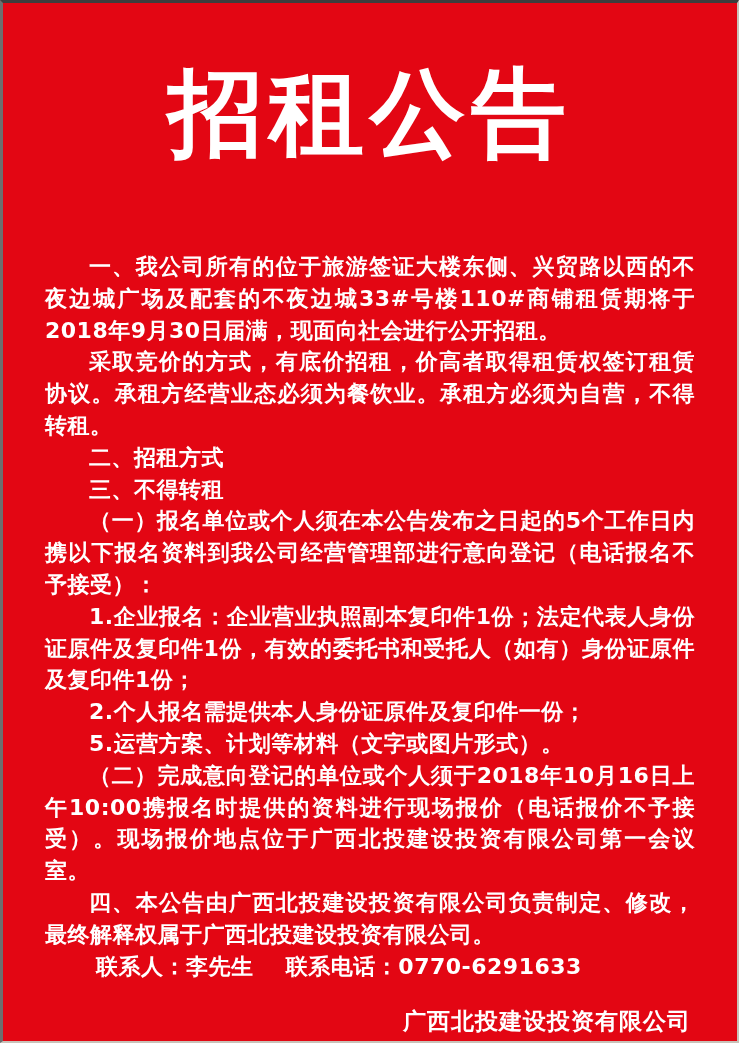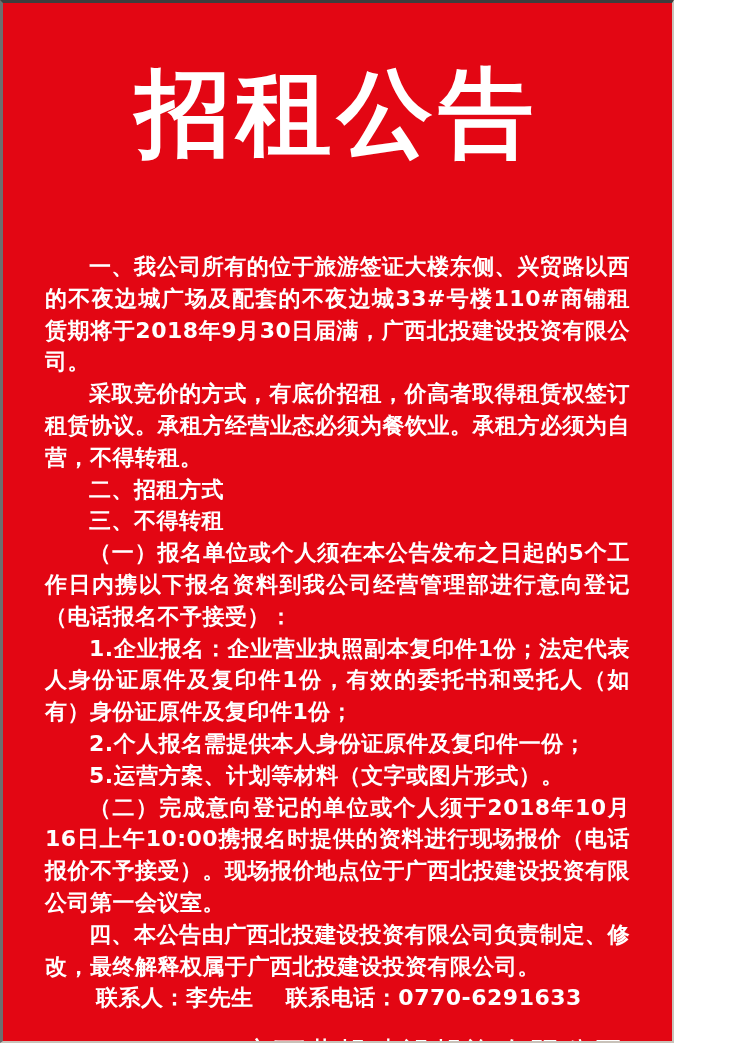--- a/index.html
+++ b/index.html
@@ -2,21 +2,21 @@
 <html><head>
 <meta charset="utf-8">
 <style>
   html, body {
     margin: 0;
     padding: 0;
     background: #ffffff;
   }
   .poster {
     position: relative;
-    width: 674px;
+    width: 739px;
     height: 1043px;
     box-sizing: border-box;
     background: #e30613;
     border-style: solid;
     border-width: 3px 2px 2px 3px;
     border-color: #3d3d3d #c9c2b9 #c9c2b9 #6e6e6e;
     overflow: hidden;
     font-family: "DejaVu Sans", "Liberation Sans", sans-serif;
     color: #ffffff;
   }
@@ -63,37 +63,37 @@
   .signature {
     margin: 22px 46px 0 0;
     text-align: right;
   }
   .signature-inner {
     display: inline-block;
     text-align: center;
   }
   .signature-company,
   .signature-date {
-    font-size: 31px;
-    font-weight: normal;
+    font-size: 23px;
+    font-weight: bold;
     line-height: 34px;
     letter-spacing: 1px;
     color: #ffffff;
   }
 </style>
 </head>
 <body>
 
 <div class="poster">
 
   <h1 class="title">招租公告</h1>
 
   <div class="body-block">
 
-      <p class="para">一、我公司所有的位于旅游签证大楼东侧、兴贸路以西的不夜边城广场及配套的不夜边城33#号楼110#商铺租赁期将于2018年9月30日届满，广西北投建设投资有限公司。</p>
+      <p class="para">一、我公司所有的位于旅游签证大楼东侧、兴贸路以西的不夜边城广场及配套的不夜边城33#号楼110#商铺租赁期将于2018年9月30日届满，现面向社会进行公开招租。</p>
 
       <p class="para">采取竞价的方式，有底价招租，价高者取得租赁权签订租赁协议。承租方经营业态必须为餐饮业。承租方必须为自营，不得转租。</p>
 
       <p class="para">二、招租方式</p>
 
       <p class="para">三、不得转租</p>
 
       <p class="para">（一）报名单位或个人须在本公告发布之日起的5个工作日内携以下报名资料到我公司经营管理部进行意向登记（电话报名不予接受）：</p>
 
       <p class="para">1.企业报名：企业营业执照副本复印件1份；法定代表人身份证原件及复印件1份，有效的委托书和受托人（如有）身份证原件及复印件1份；</p>

